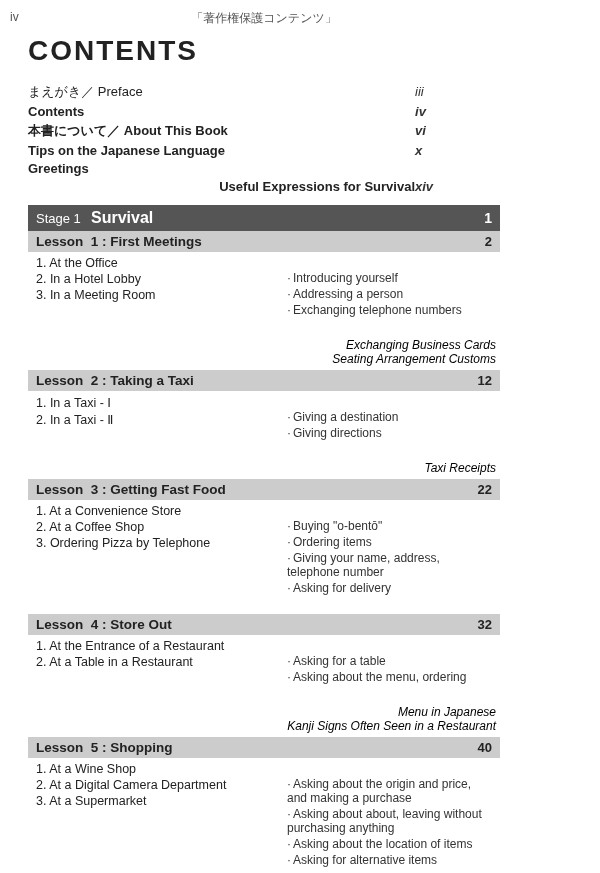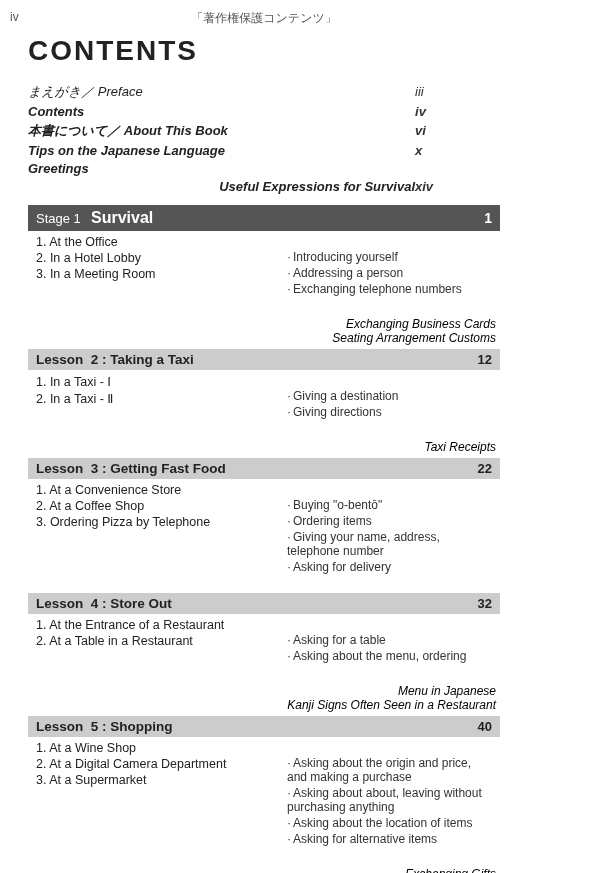--- a/index.html
+++ b/index.html
@@ -45,21 +45,20 @@
       width: 100%;
       margin-bottom: 10px;
       border-collapse: collapse;
     }
     .toc-intro-table td {
       padding: 1.5px 0;
       font-size: 13px;
     }
     .toc-intro-table .label-col {
       width: 82%;
-      font-style: italic;
     }
     .toc-intro-table .page-col {
       text-align: left;
       width: 18%;
       font-style: italic;
       color: #333;
       font-size: 13px;
     }
     .toc-intro-table .bold-row td {
       font-weight: bold;
@@ -199,20 +198,24 @@
       </tbody>
   </table>
 
   <div id="stages-container">
       <div>
         <div class="stage-header">
           <span><span class="stage-label">Stage 1</span> <span class="stage-title">Survival</span></span>
           <span class="stage-page">1</span>
         </div>
         <div class="lesson-section">
+          <div class="lesson-header">
+            <span><span>Lesson</span>&nbsp;&nbsp;<span>1</span> <span>: First Meetings</span></span>
+            <span class="lesson-page">2</span>
+          </div>
           <div class="lesson-content">
             <div class="lesson-items">
               <ol>
                 <li>1.  At the Office</li>
                 <li>2.  In a Hotel Lobby</li>
                 <li>3.  In a Meeting Room</li>
               </ol>
             </div>
             <div class="lesson-desc">
               <ul>

